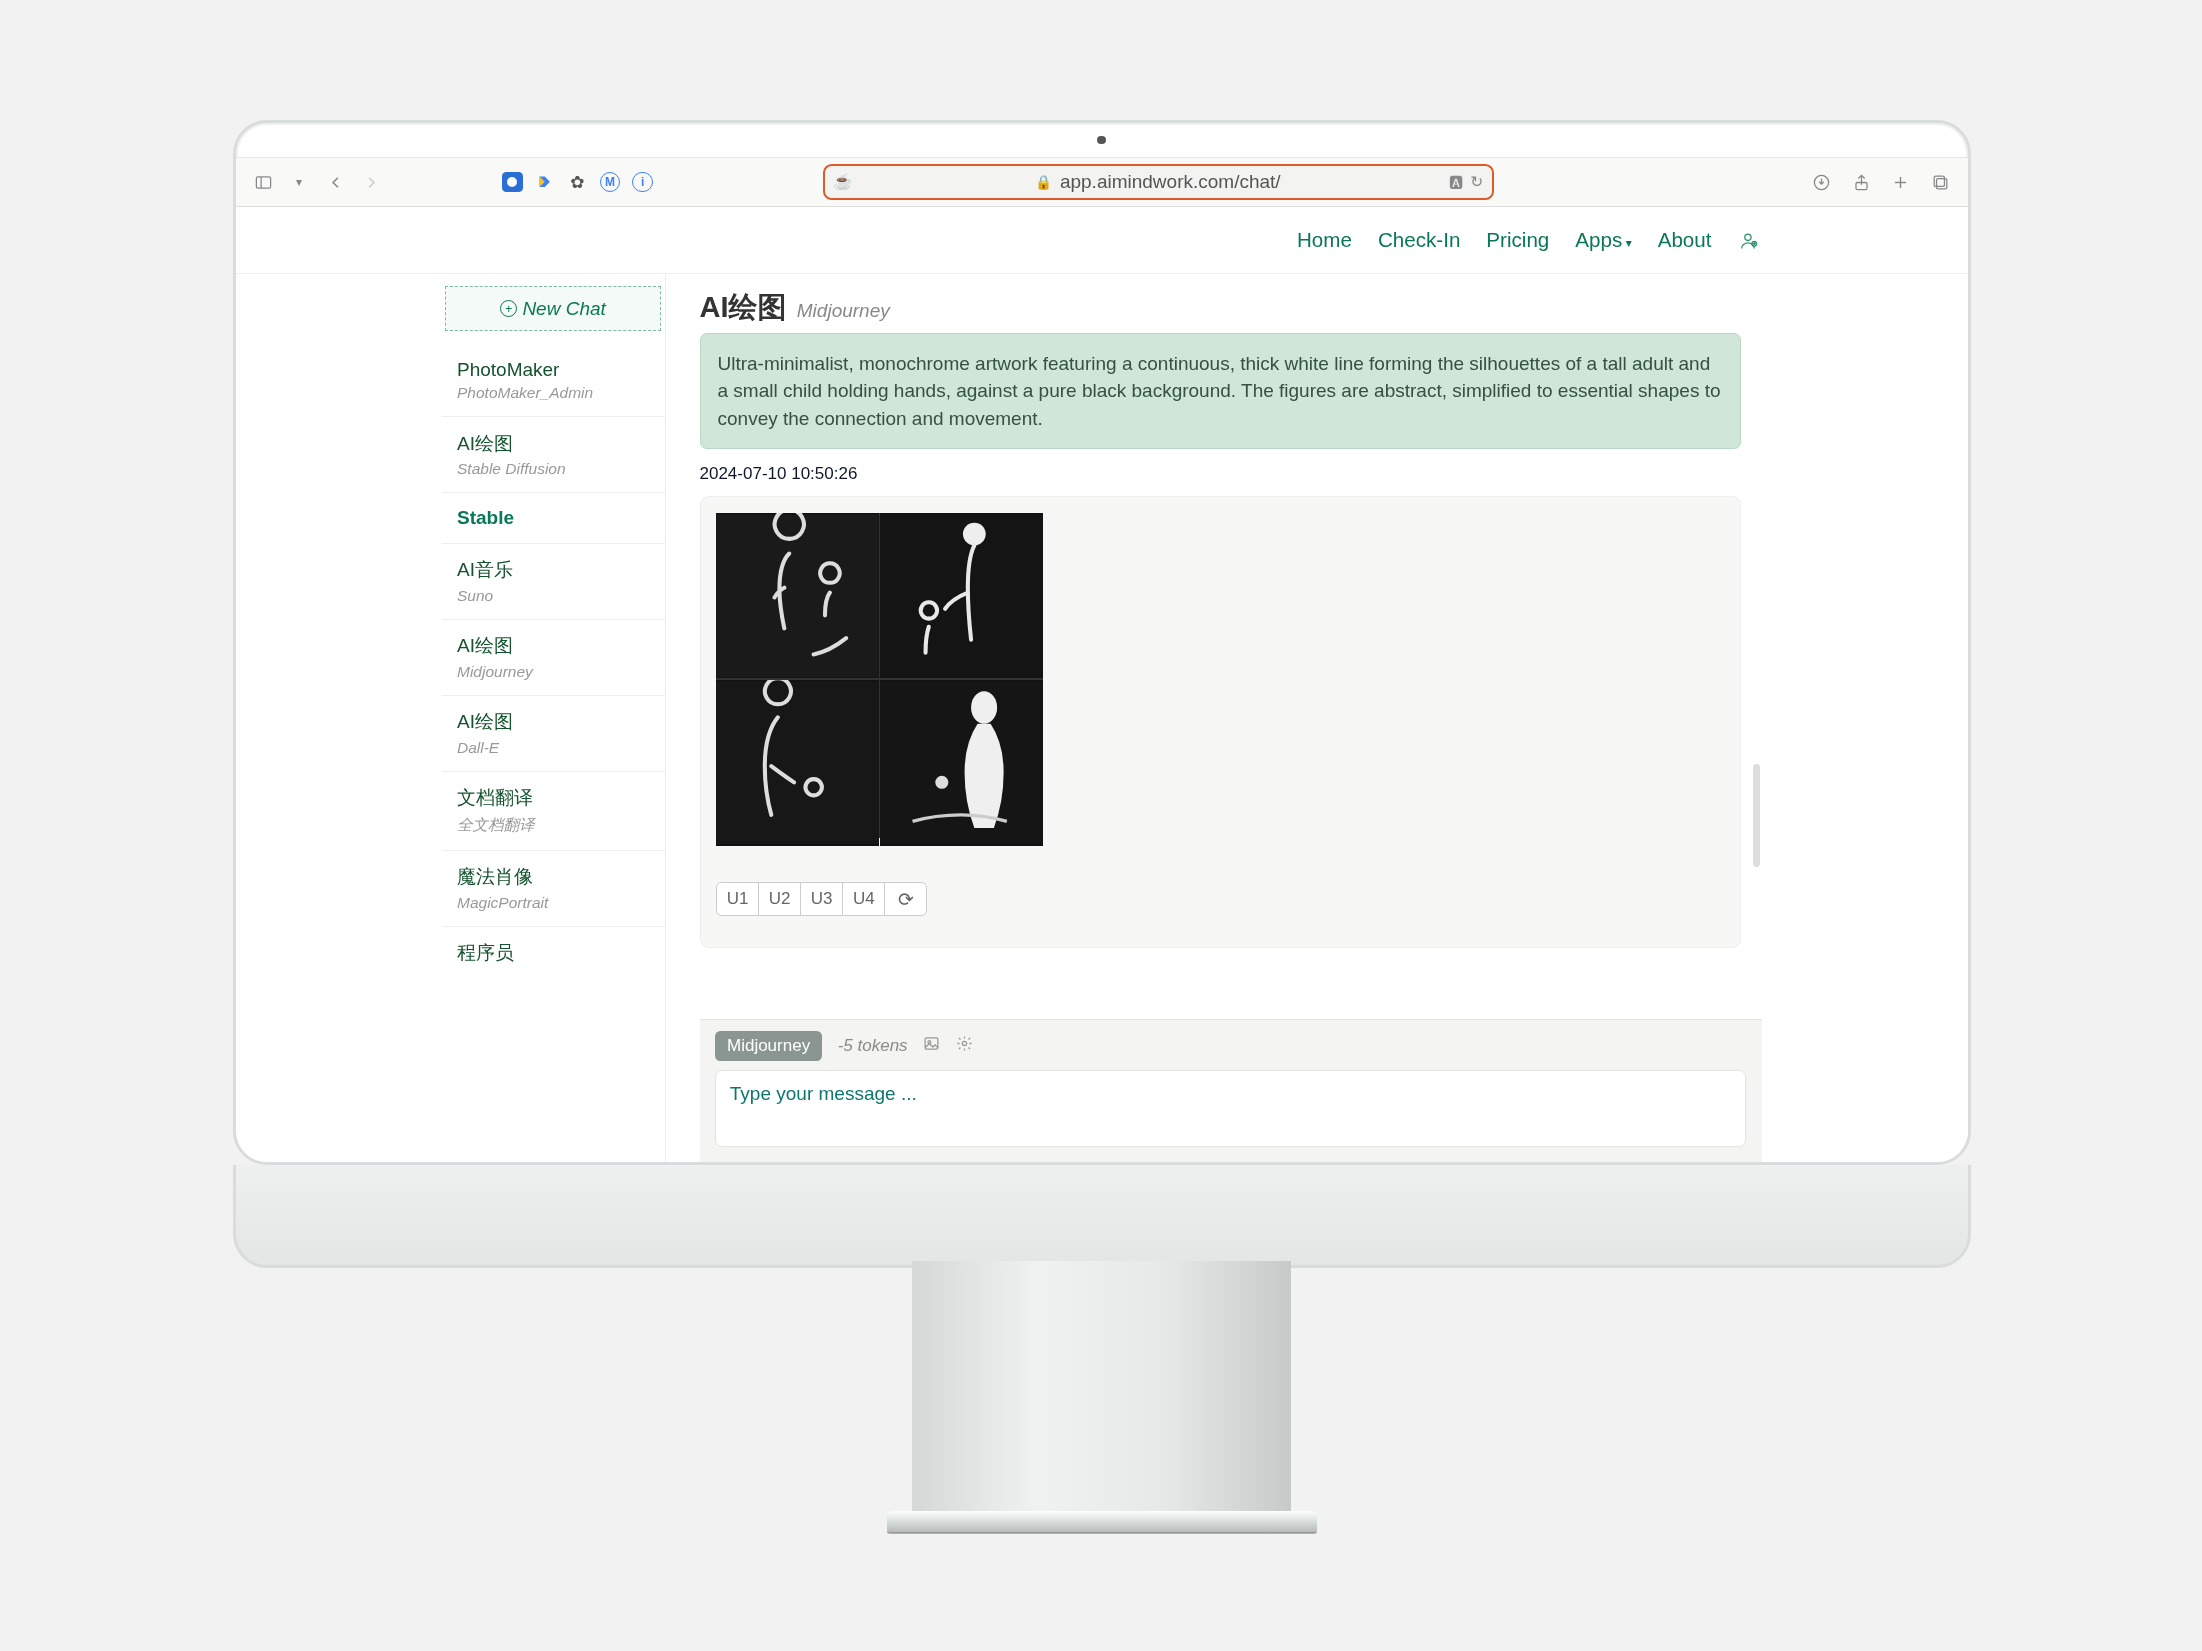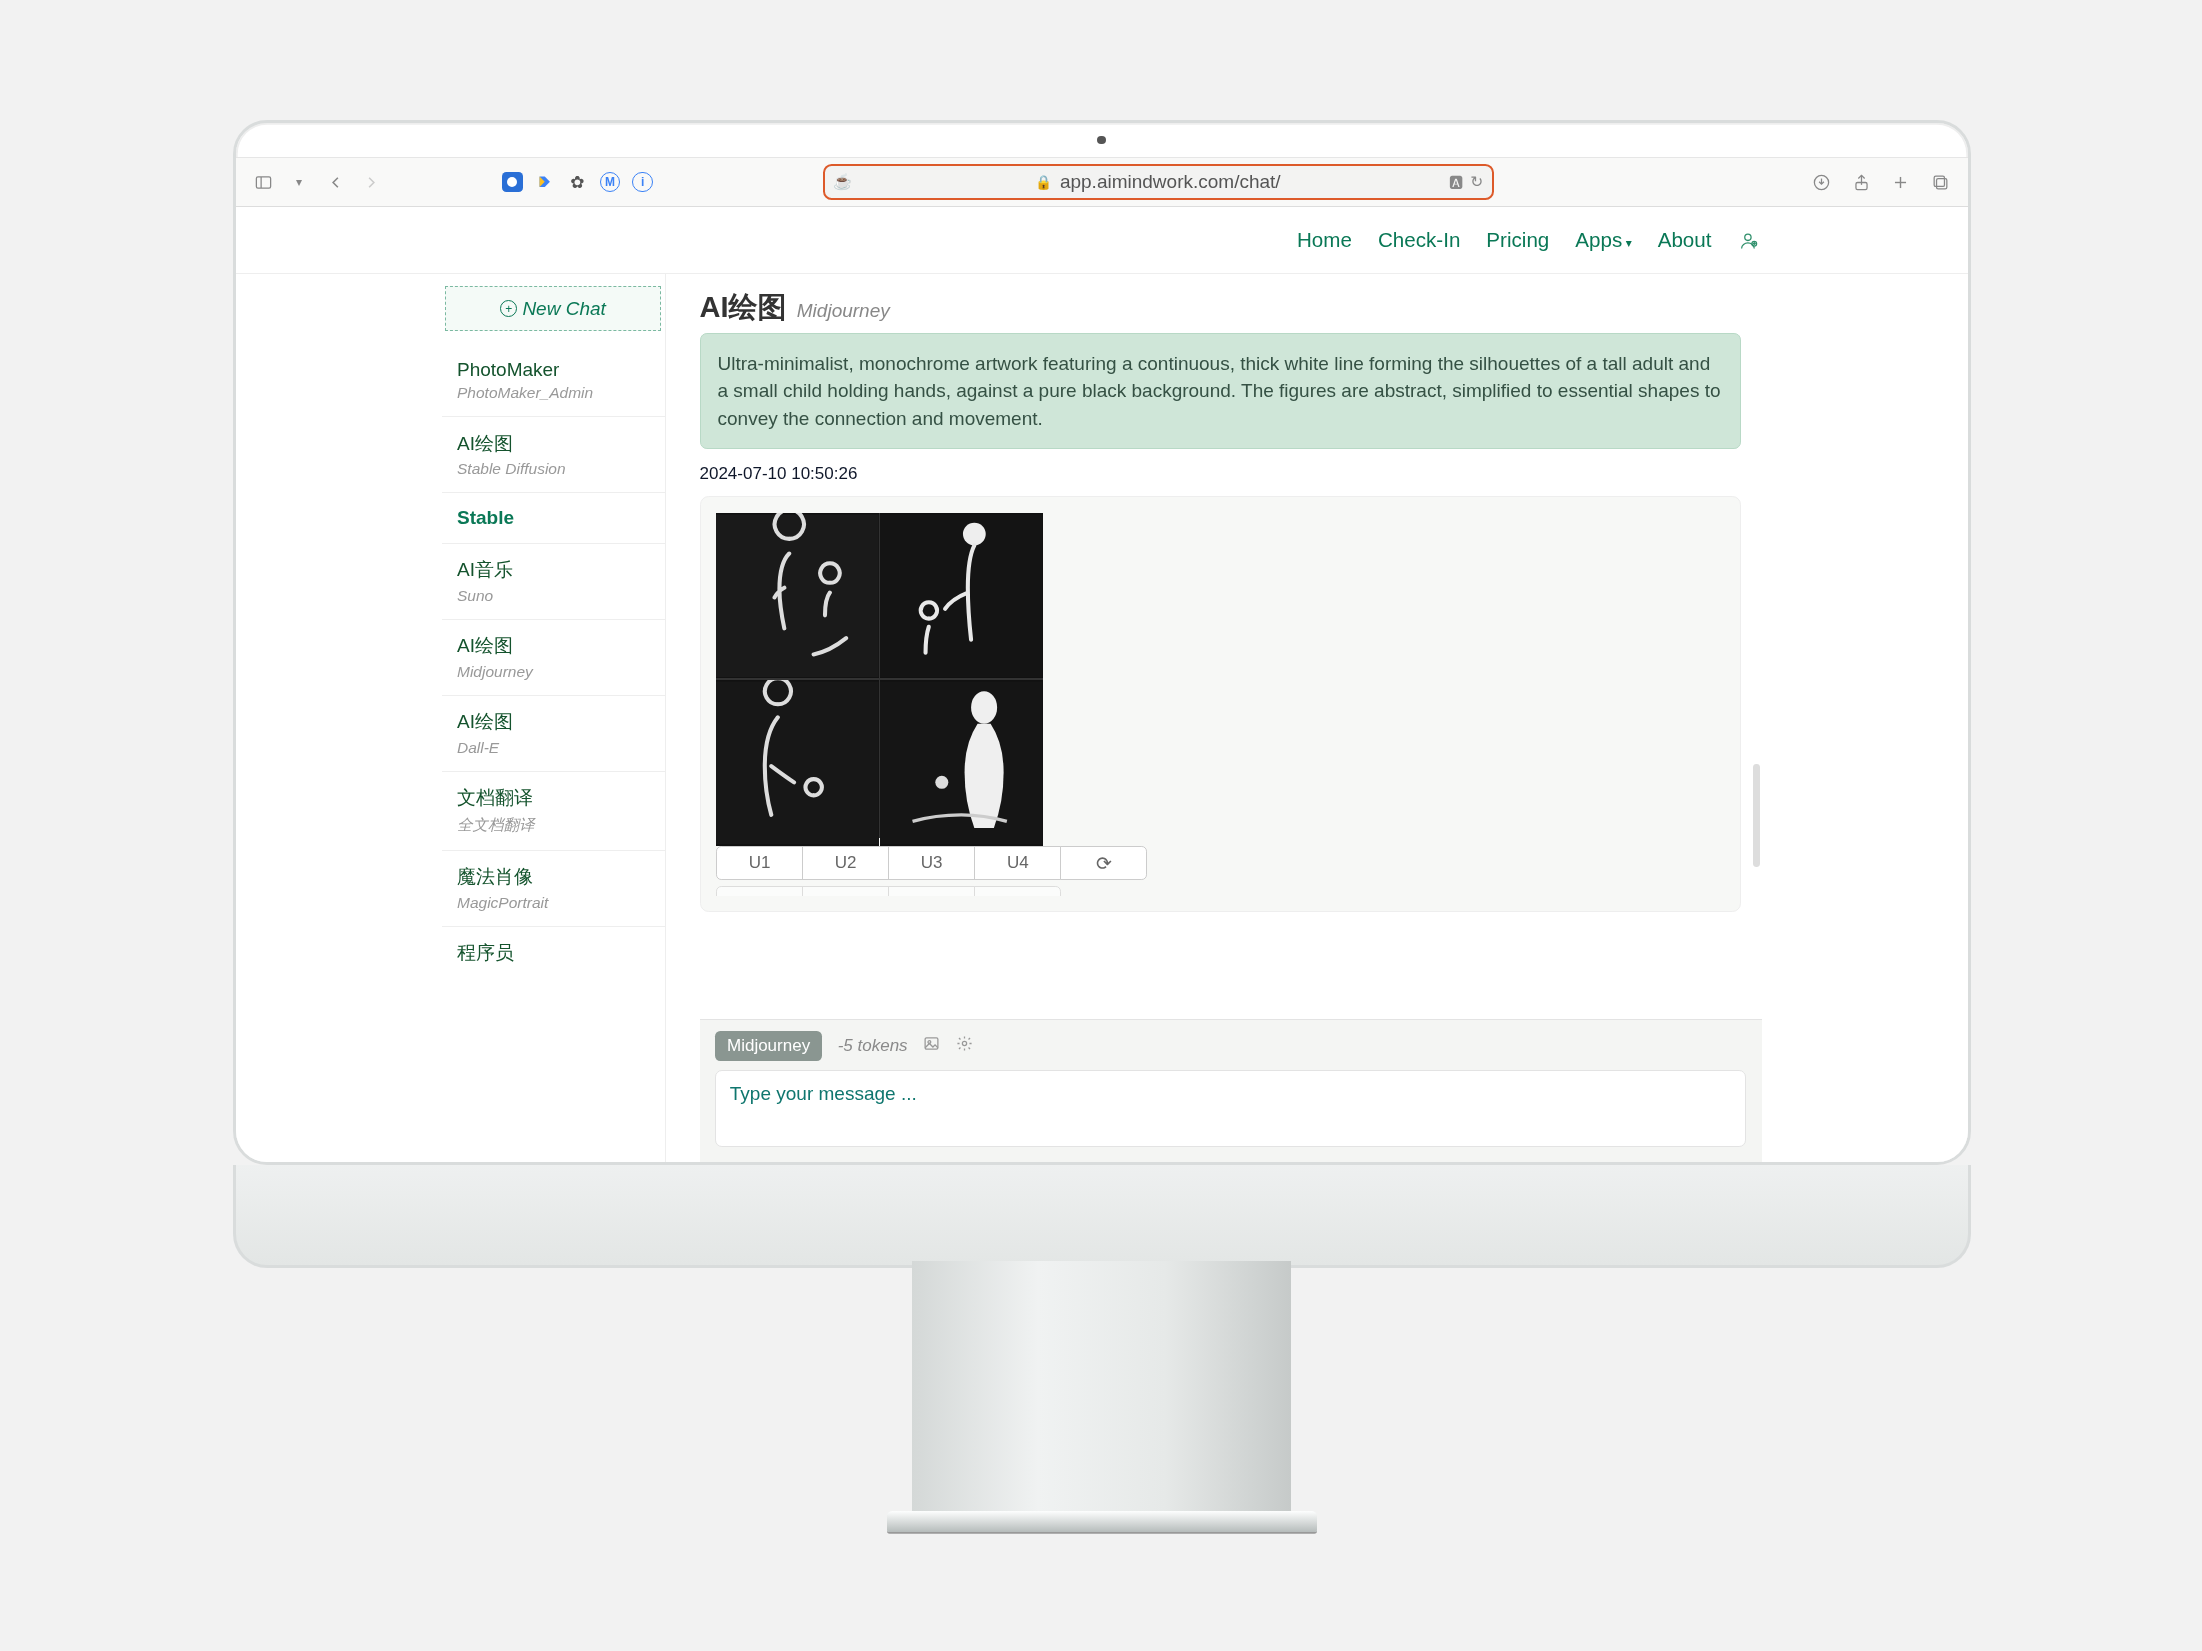--- a/index.html
+++ b/index.html
@@ -165,24 +165,24 @@
   .gen-grid {
     width: 327px; height: 325px;
     display:grid; grid-template-columns:1fr 1fr; grid-template-rows:1fr 1fr;
     gap:1.7px;
     background:#333;
   }
   .tile { background:#111; position:relative; }
   .tile svg { width:100%; height:100%; }
   .btn-row { display:flex; gap:0; margin-top:8.6px; }
   .btn-row .btn {
-    width:87px; height:34px;
+    width:43px; height:34px;
     border:0.9px solid #ccc; margin-left:-0.9px;
     display:flex;align-items:center;justify-content:center;
-    font-size:17px; color:#666; background:#fff;
+    font-size:17px; color:#666; background:#fff;margin-top:36px;
   }
   .btn-row .btn:first-child { margin-left:0; border-radius:5.2px 0 0 5.2px;}
   .btn-row .btn:last-child { border-radius:0 5.2px 5.2px 0;}
   .btn-row .btn.icon { font-size:19px;}
   .btn-row.second { margin-top:5.2px; height:10.3px; overflow:hidden; opacity:0.6;}
   .input-region {
     background:#f4f5f3;
     border-top:0.9px solid #e3e3e3;
     padding: 10.3px 15.5px 15.5px 15.5px;
   }

